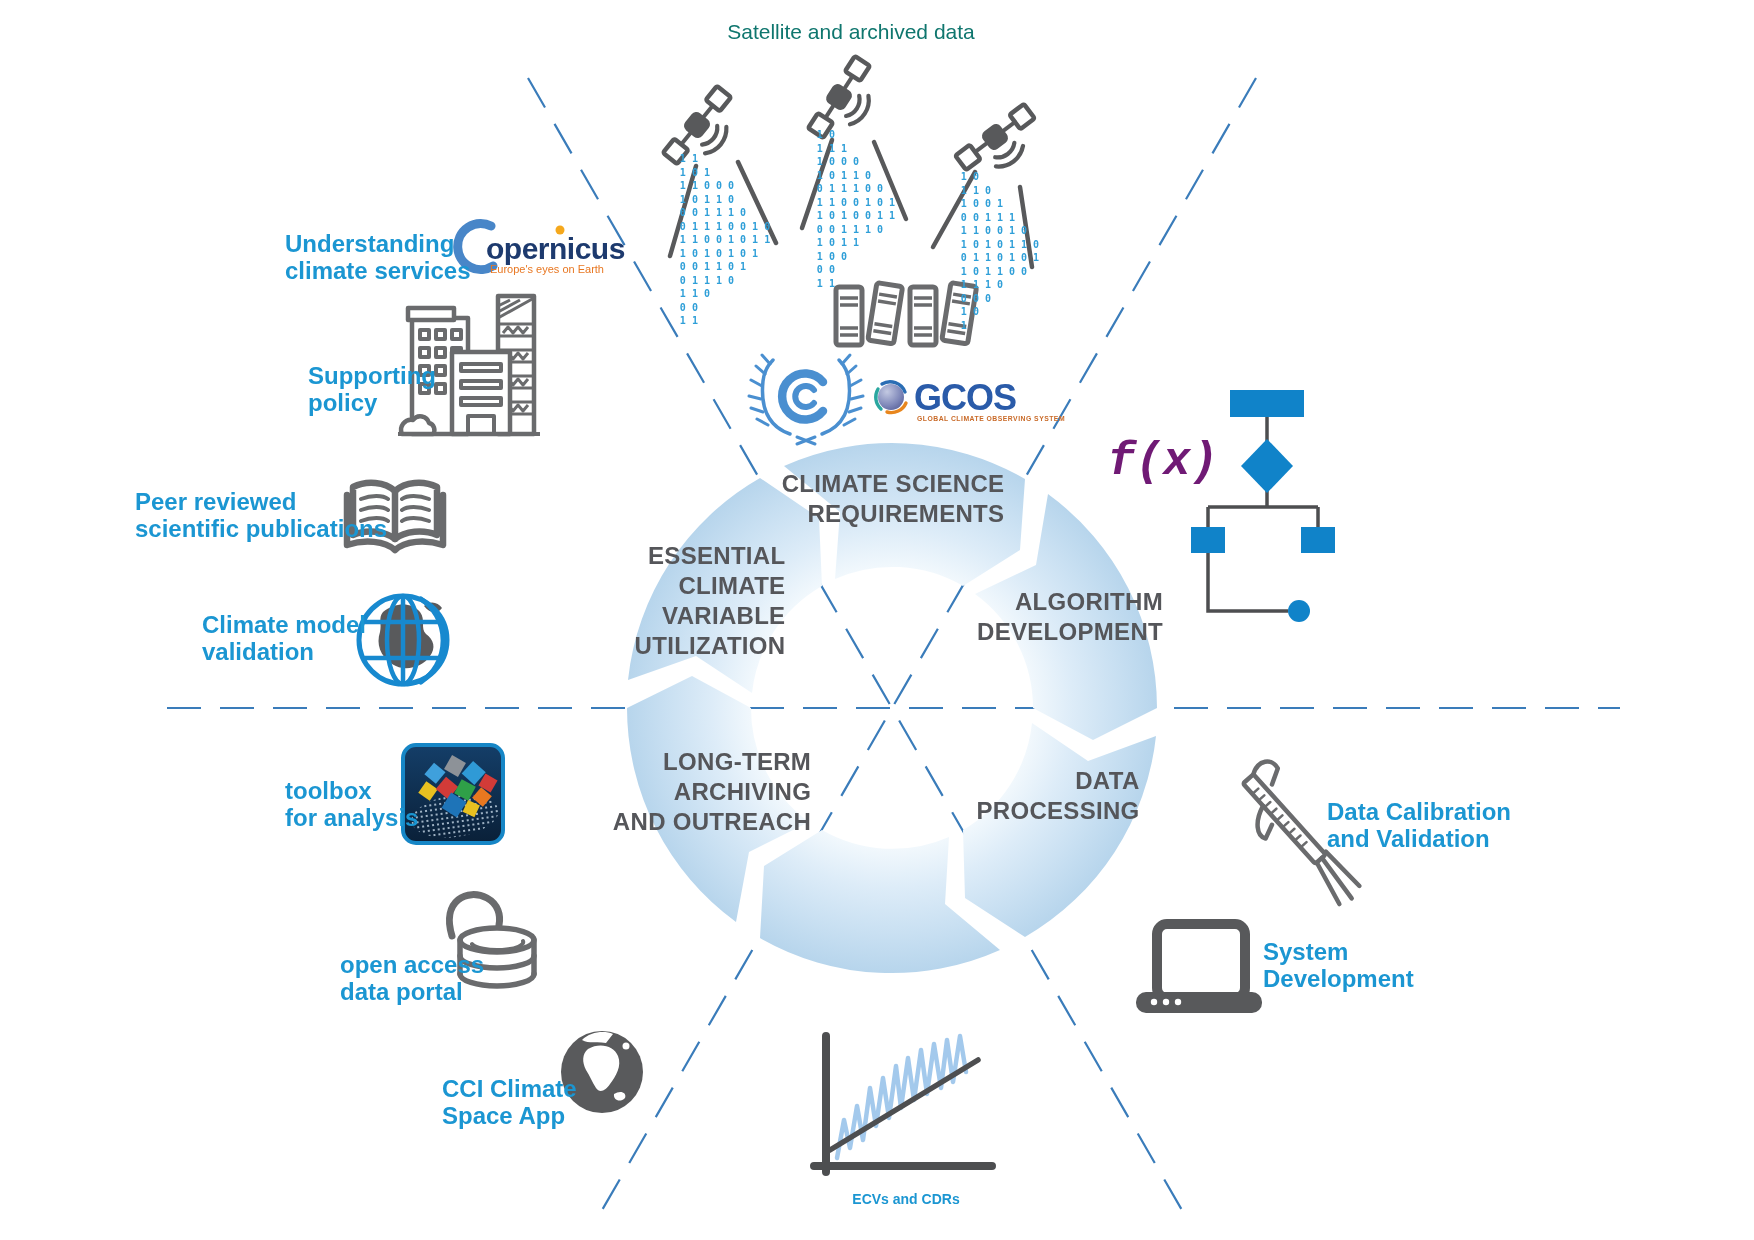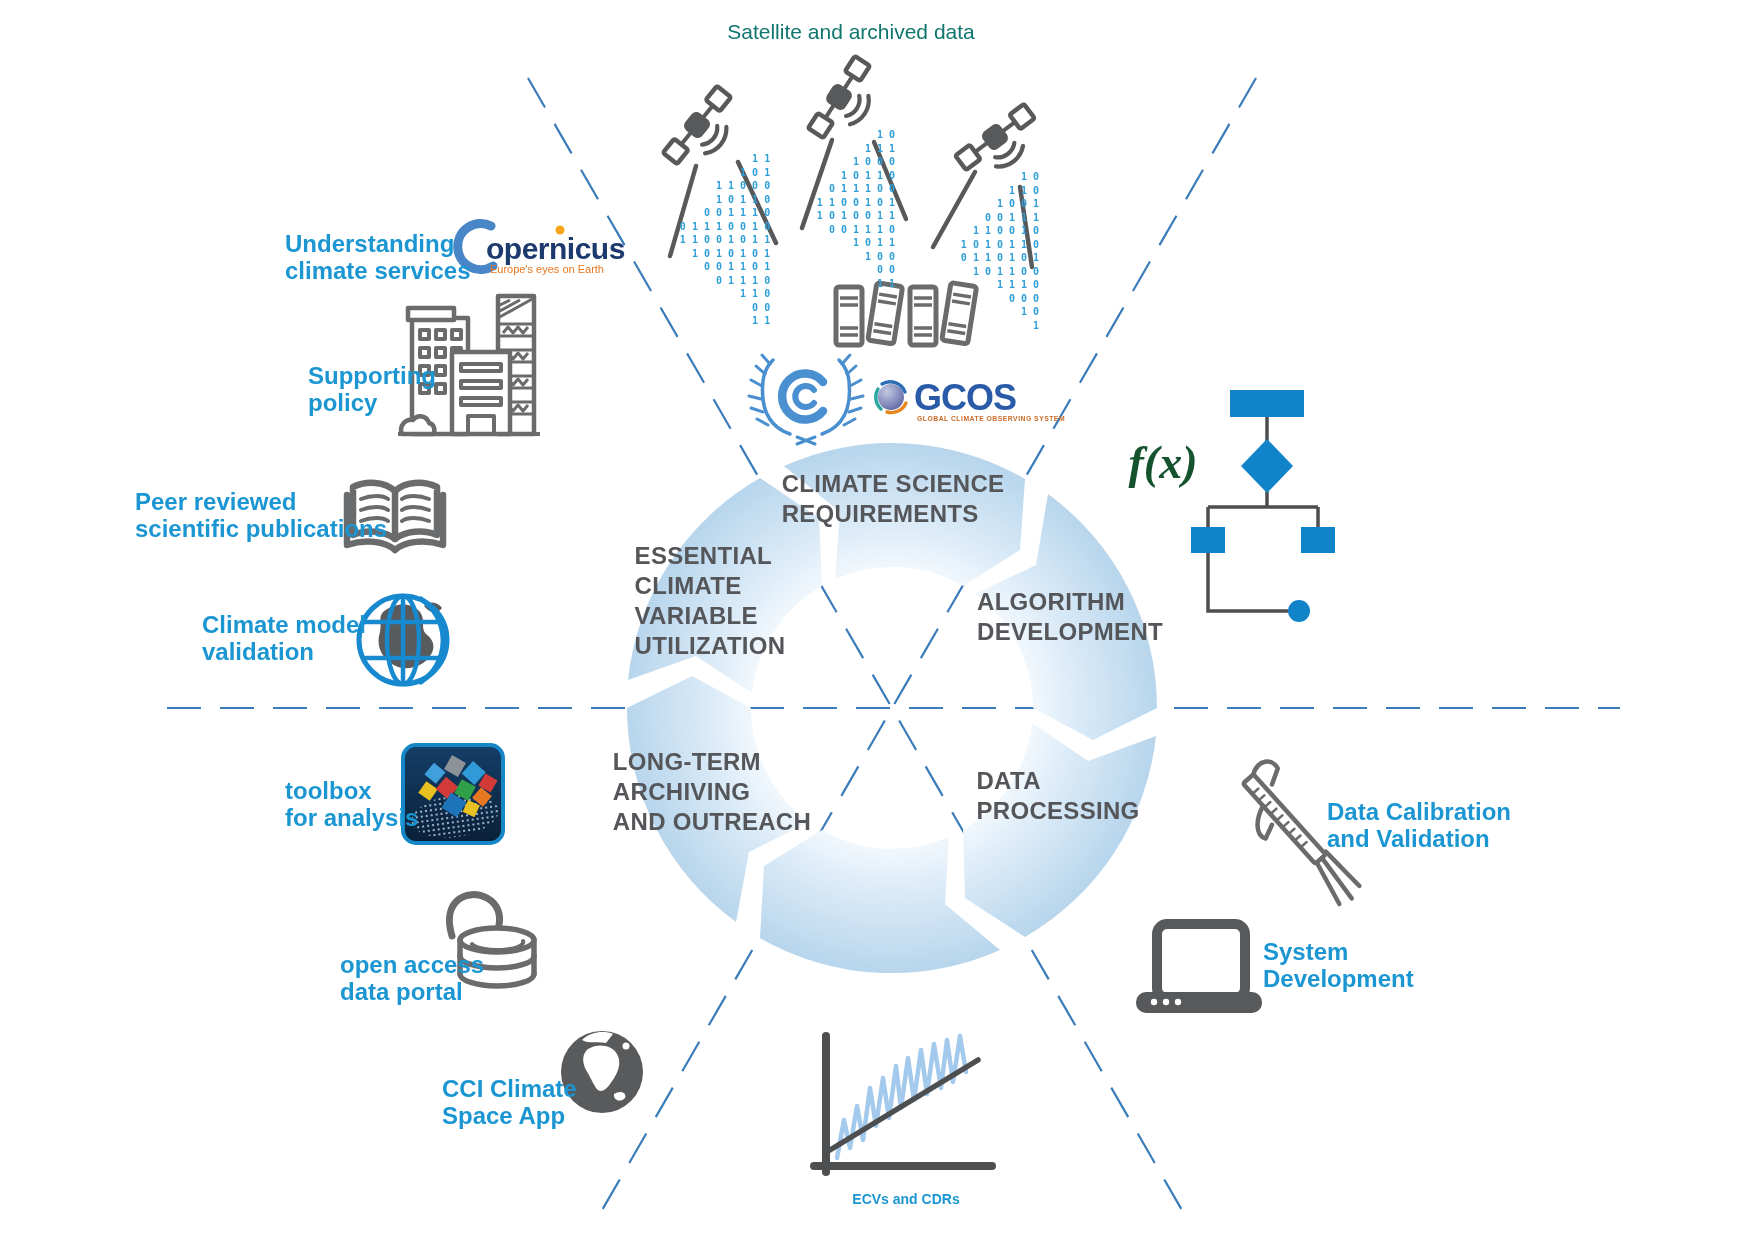--- a/index.html
+++ b/index.html
@@ -1,25 +1,25 @@
 <!DOCTYPE html>
 <html><head>
 <meta charset="utf-8">
 <style>
   html,body{margin:0;padding:0;background:#ffffff;}
   #canvas{position:relative;width:1754px;height:1240px;background:#ffffff;overflow:hidden;
           font-family:"Liberation Sans","DejaVu Sans",sans-serif;}
   .abs{position:absolute;}
   .blue-label{color:#1b96d2;font-weight:700;font-size:24px;line-height:27px;white-space:pre-line;}
   .sector-label{color:#55565a;font-weight:700;font-size:24px;line-height:30px;white-space:pre-line;
-                text-align:left;transform:translate(-50%,-50%);letter-spacing:.3px;}
+                text-align:right;transform:translate(-50%,-50%);letter-spacing:.3px;}
   .title{color:#0f766e;font-weight:400;font-size:21px;transform:translateX(-50%);white-space:nowrap;}
   .stream{color:#2f9fd8;font-family:"DejaVu Sans Mono",monospace;font-weight:700;font-size:10px;
-          line-height:13.5px;text-align:right;white-space:pre-line;transform:translateX(-50%);}
-  .fx{color:#14532d;font-family:Liberation Serif, serif;font-style:italic;
+          line-height:13.5px;text-align:left;white-space:pre-line;transform:translateX(-50%);}
+  .fx{color:#701a75;font-family:Liberation Mono, monospace;font-style:italic;
       font-weight:600;font-size:46px;transform:translate(-50%,-50%);}
   .center-label{transform:translateX(-50%);text-align:center;white-space:pre-line;}
   svg text{font-family:"Liberation Sans","DejaVu Sans",sans-serif;}
 </style>
 </head>
 <body>
 
 <div id="canvas">
 
 <svg class="abs" style="left:0;top:0" width="1754" height="1240" viewBox="0 0 1754 1240">

